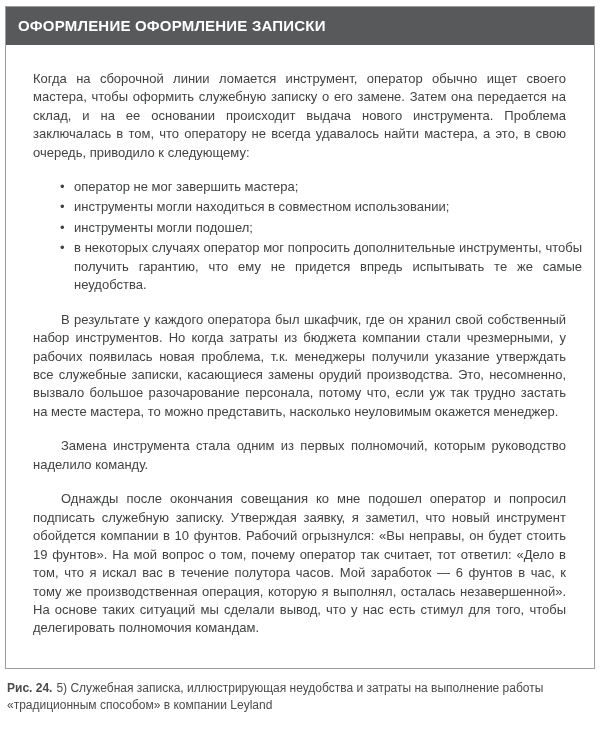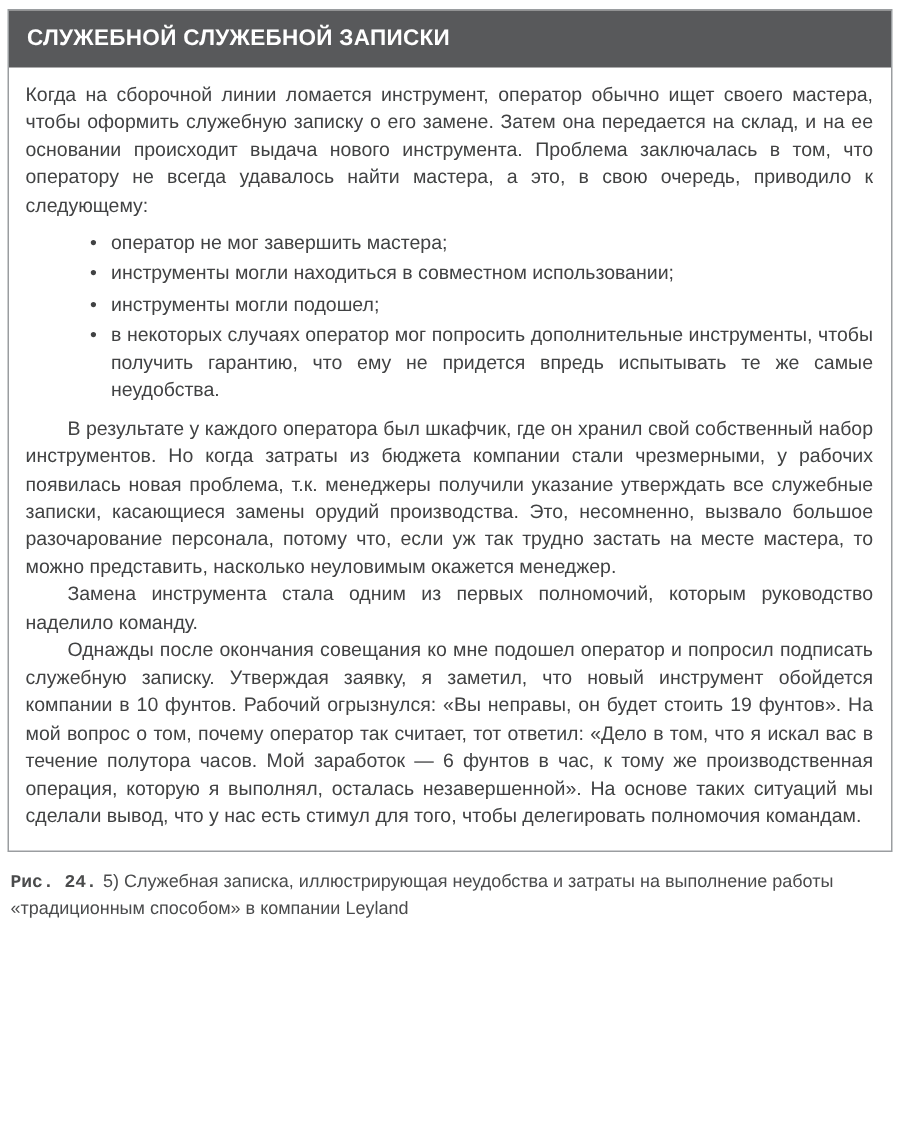--- a/index.html
+++ b/index.html
@@ -32,21 +32,21 @@
     letter-spacing: 0.2px;
   }
   .panel-body {
     padding: 9px 12px 14px 11px;
     font-size: 13px;
     line-height: 1.42;
     text-align: justify;
     color: #414243;
   }
   .para {
-    margin: 0;
+    margin: 16px;
   }
   .para.indent {
     text-indent: 28px;
   }
   ul.bullets {
     list-style: none;
     margin: 7px 0 7px 0;
     padding: 0;
   }
   ul.bullets li {
@@ -63,32 +63,31 @@
   .caption {
     margin-top: 11px;
     font-size: 12px;
     line-height: 1.4;
     color: #4a4b4c;
     padding: 0 2px;
   }
   .caption-label {
     font-weight: bold;
     margin-right: 4px;
-    font-family: Liberation Mono, monospace;
   }
 </style>
 </head>
 <body>
 
 <div class="page">
 
   <div class="content-frame">
 
     <div class="panel-header">
-      <div>СЛУЖЕБНОЙ СЛУЖЕБНОЙ ЗАПИСКИ</div>
+      <div>ОФОРМЛЕНИЕ ОФОРМЛЕНИЕ ЗАПИСКИ</div>
     </div>
 
     <div class="panel-body">
 
       <p class="para">Когда на сборочной линии ломается инструмент, оператор обычно ищет своего мастера, чтобы оформить служебную записку о его замене. Затем она передается на склад, и на ее основании происходит выдача нового инструмента. Проблема заключалась в том, что оператору не всегда удавалось найти мастера, а это, в свою очередь, приводило к следующему:</p>
 
       <ul class="bullets">
         <li>
           <span class="marker">•</span>
           <span>оператор не мог завершить мастера;</span>

